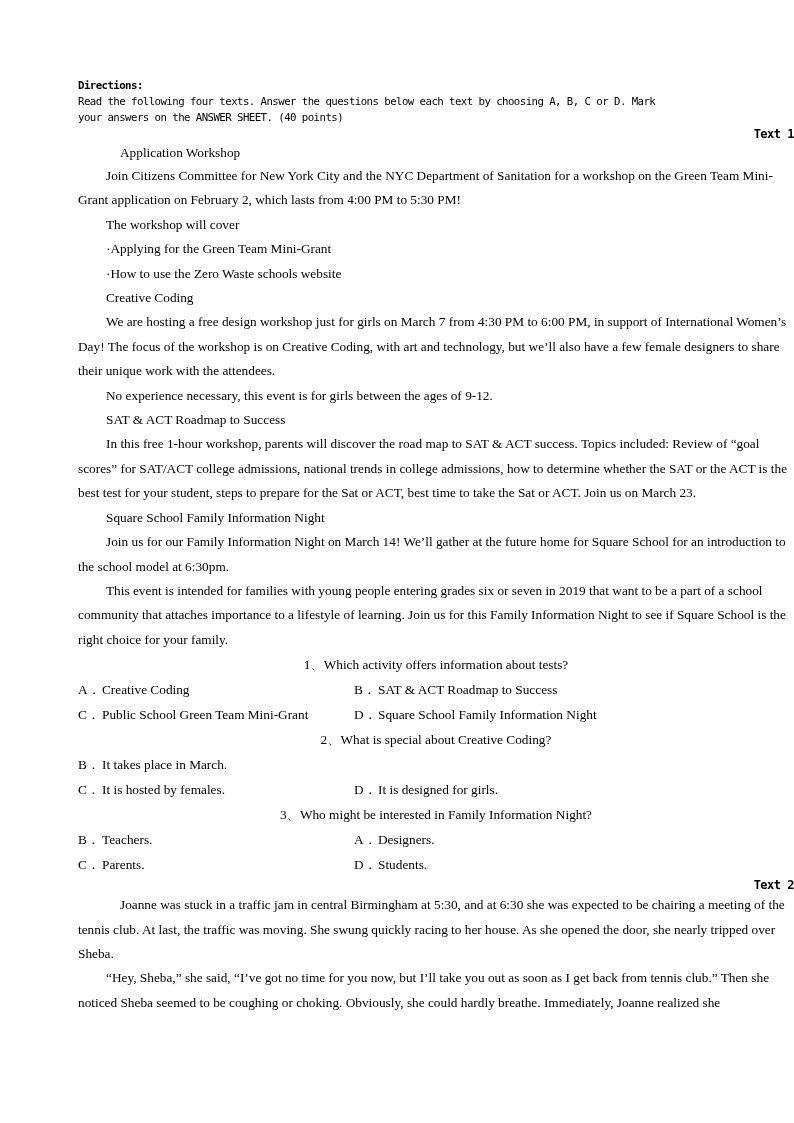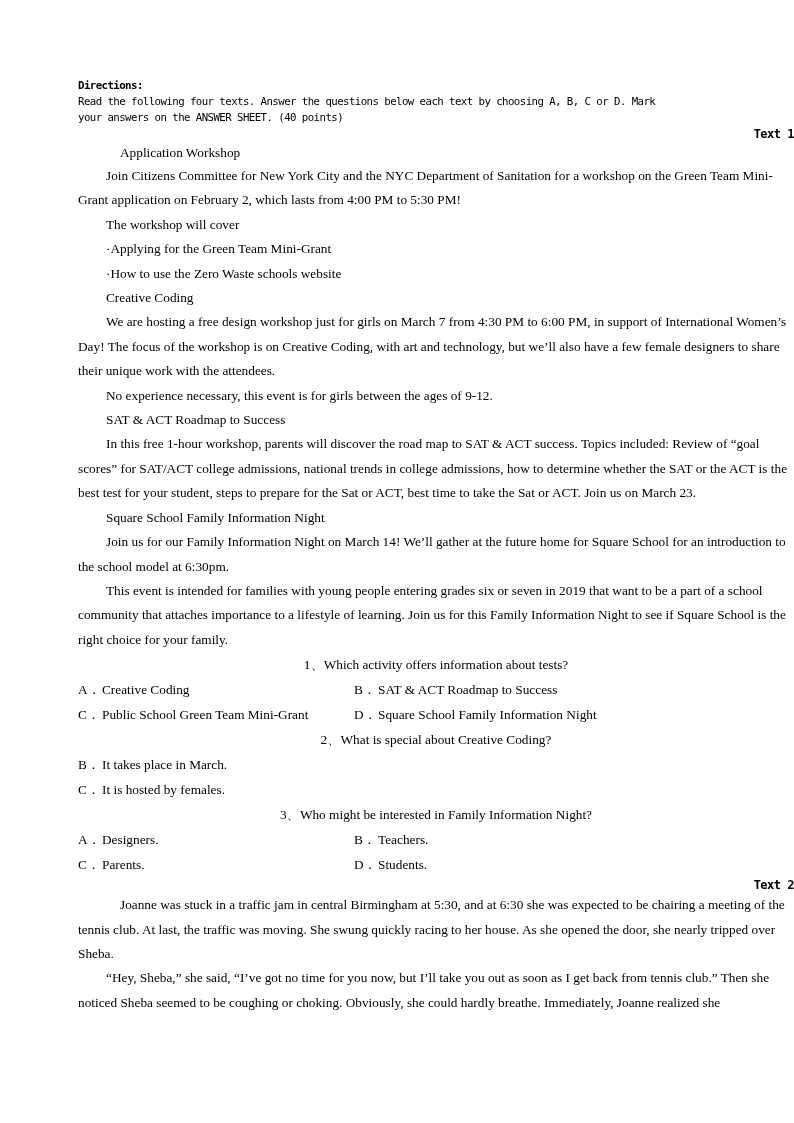--- a/index.html
+++ b/index.html
@@ -60,28 +60,29 @@
     </div>
 
     <div class="q">
       <span>2、</span><span>What is special about Creative Coding?</span>
     </div>
     <div class="opts">
       <div class="opt"><span class="letter">B．</span><span>It takes place in March.</span></div>
     </div>
     <div class="opts">
       <div class="opt"><span class="letter">C．</span><span>It is hosted by females.</span></div>
+      <div class="opt"><span class="letter">D．</span><span>It is designed for girls.</span></div>
     </div>
 
     <div class="q">
       <span>3、</span><span>Who might be interested in Family Information Night?</span>
     </div>
     <div class="opts">
+      <div class="opt"><span class="letter">B．</span><span>Teachers.</span></div>
       <div class="opt"><span class="letter">A．</span><span>Designers.</span></div>
-      <div class="opt"><span class="letter">B．</span><span>Teachers.</span></div>
     </div>
     <div class="opts">
       <div class="opt"><span class="letter">C．</span><span>Parents.</span></div>
       <div class="opt"><span class="letter">D．</span><span>Students.</span></div>
     </div>
   </div>
 
   <div class="text-title">Text 2</div>
 
   <div class="serif">

